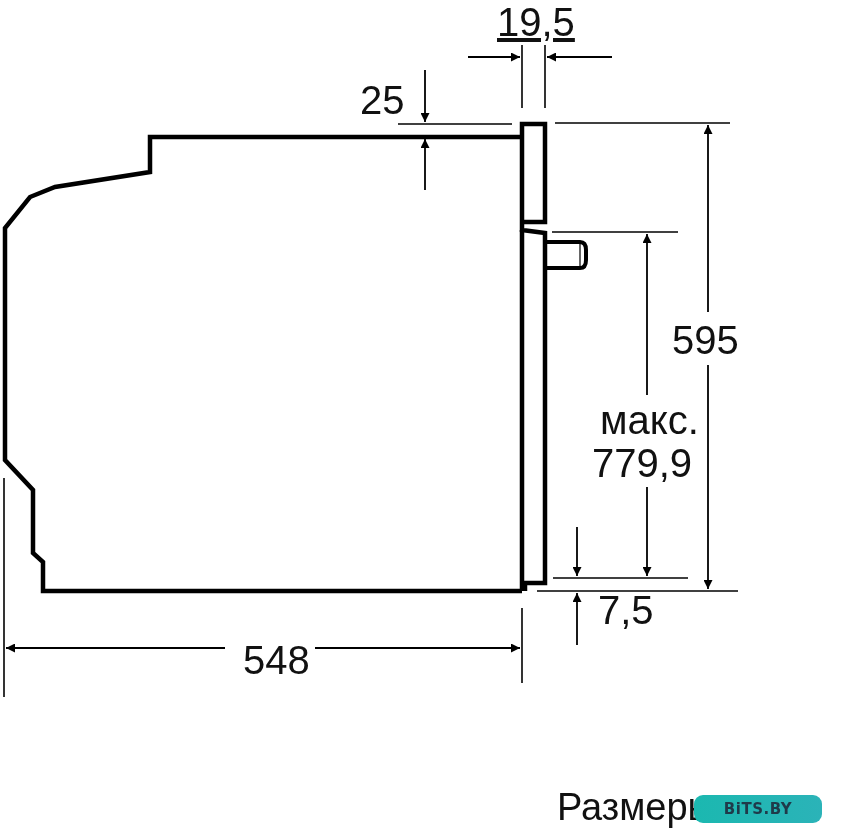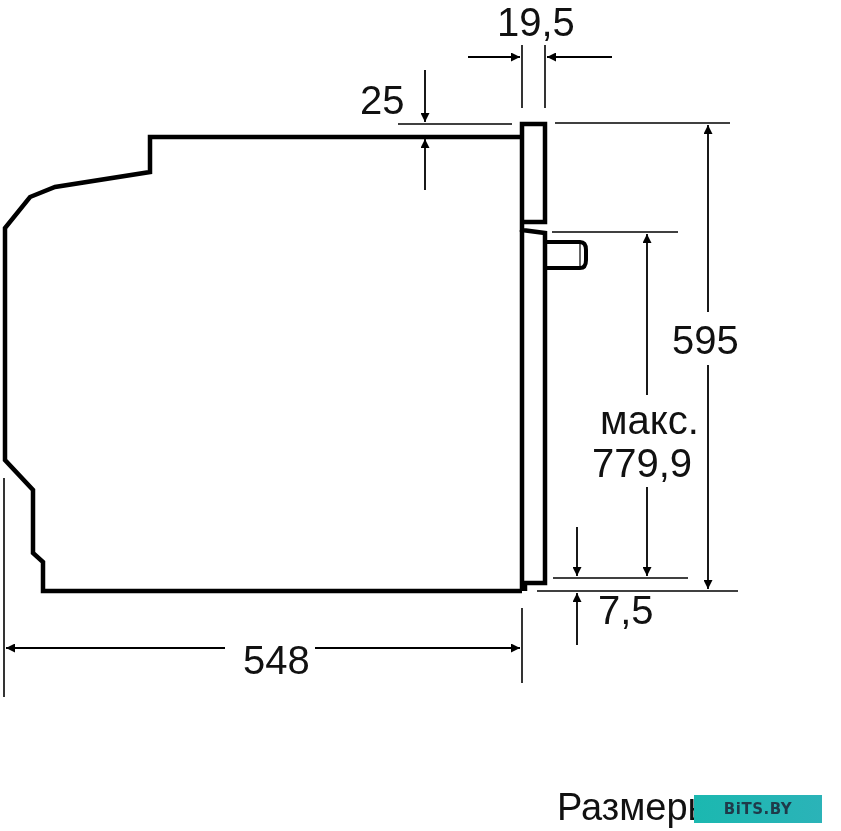--- a/index.html
+++ b/index.html
@@ -3,21 +3,21 @@
 <meta charset="utf-8">
 <style>
   html, body { margin: 0; padding: 0; background: #ffffff; }
   body { width: 841px; height: 831px; position: relative; overflow: hidden; font-family: "Liberation Sans", sans-serif; }
   #drawing { position: absolute; left: 0; top: 0; width: 841px; height: 831px; }
   .dim-label { position: absolute; color: #111; font-family: "Liberation Sans", sans-serif; font-size: 40px; line-height: 1; white-space: nowrap; background: #fff; }
   .caption { position: absolute; left: 557px; top: 786px; font-size: 38px; color: #111; font-family: "Liberation Sans", sans-serif; white-space: nowrap; }
   .watermark { position: absolute; left: 694px; top: 795px; width: 128px; height: 28px;
     background: linear-gradient(90deg, #1bb8b0 0%, #2bb3b8 100%);
     color: #1f3a4a; font-family: "DejaVu Sans", sans-serif; font-weight: bold; font-size: 15px;
-    display: flex; align-items: center; justify-content: center; letter-spacing: 0.5px; }
+    display: flex; align-items: center; justify-content: center; letter-spacing: 0.5px; border-radius: 9px; }
 </style>
 </head>
 <body>
 
 <svg id="drawing" viewBox="0 0 841 831" xmlns="http://www.w3.org/2000/svg">
   <defs>
     <marker id="arrow" viewBox="0 0 10 10" refX="10" refY="5" markerWidth="9" markerHeight="9" orient="auto-start-reverse" markerUnits="userSpaceOnUse">
       <path d="M0,0 L10,5 L0,10 z" fill="#000"></path>
     </marker>
   </defs>
@@ -66,21 +66,21 @@
   </g>
 
   <g>
     <line x1="4" y1="478" x2="4" y2="697" stroke="#000" stroke-width="1.6"></line>
     <line x1="522" y1="608" x2="522" y2="683" stroke="#000" stroke-width="1.6"></line>
     <line x1="225" y1="648" x2="6" y2="648" stroke="#000" stroke-width="1.8" marker-end="url(#arrow)"></line>
     <line x1="315" y1="648" x2="520" y2="648" stroke="#000" stroke-width="1.8" marker-end="url(#arrow)"></line>
   </g>
 </svg>
 
-<div class="dim-label" style="left:497px; top:2px;">19,5</div>
+<div class="dim-label" style="left:497px; top:2px;text-decoration:underline;">19,5</div>
 <div class="dim-label" style="left:360px; top:80px; background:transparent;">25</div>
 <div class="dim-label" style="left:672px; top:320px;">595</div>
 <div class="dim-label" style="left:600px; top:400px;">макс.</div>
 <div class="dim-label" style="left:592px; top:443px;">779,9</div>
 <div class="dim-label" style="left:598px; top:590px; background:transparent;">7,5</div>
 <div class="dim-label" style="left:243px; top:640px; background:transparent;">548</div>
 
 <div class="caption">Размеры в мм</div>
 <div class="watermark">BiTS.BY</div>
 

